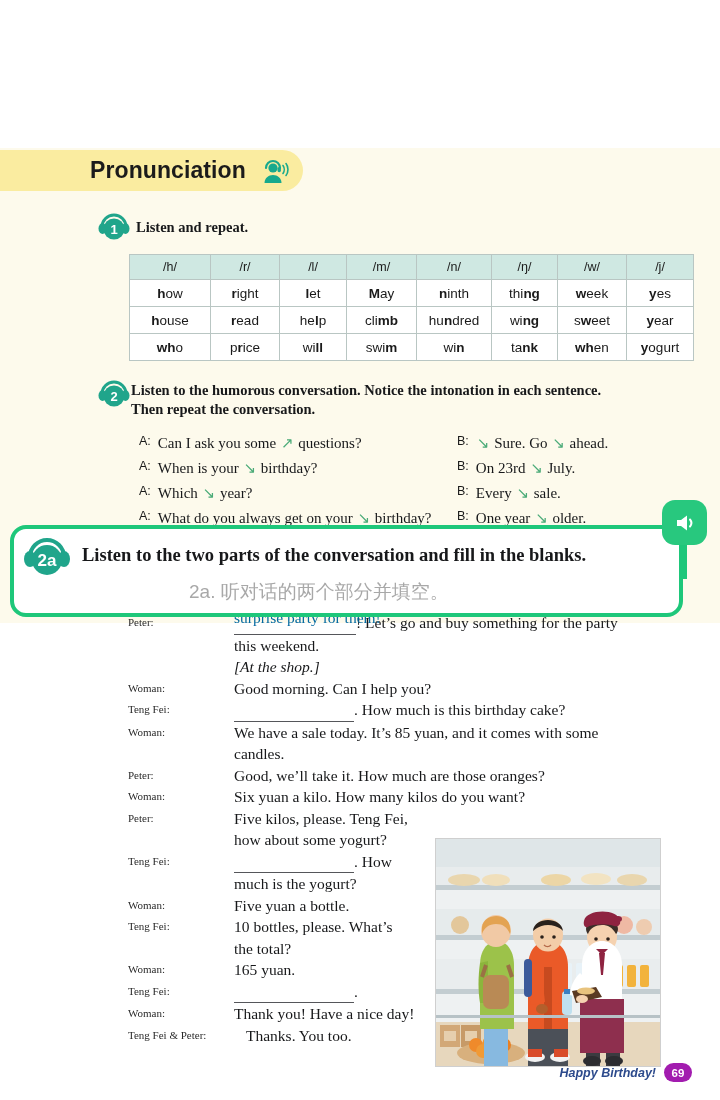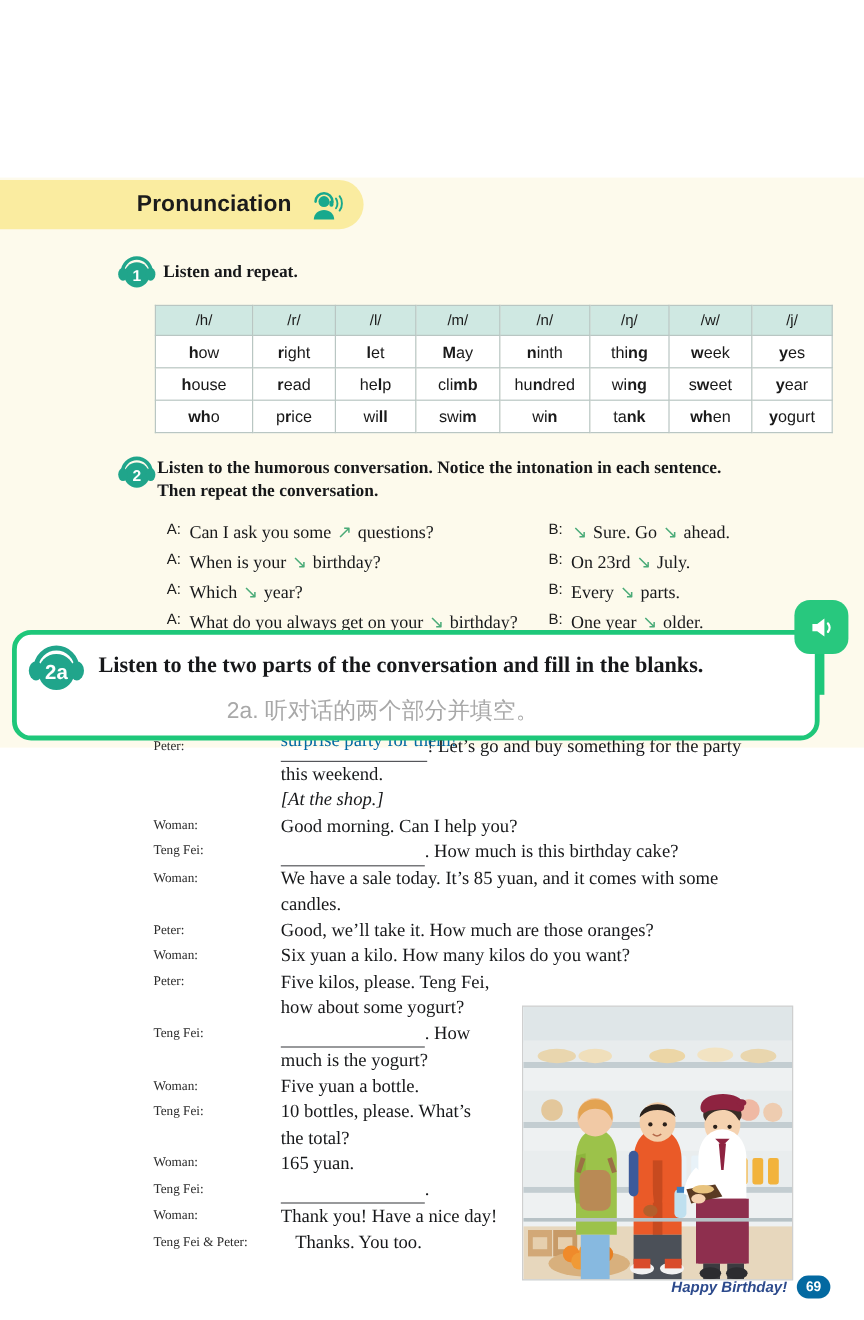--- a/index.html
+++ b/index.html
@@ -31,22 +31,22 @@
     left: 0;
     top: 150px;
     width: 303px;
     height: 41px;
     background: #faeca0;
     border-radius: 0 22px 22px 0;
     display: flex;
     align-items: center;
   }
   #pron-banner .pron-title {
-    margin-left: 114px;
-    font-size: 19px;
+    margin-left: 90px;
+    font-size: 23px;
     font-weight: bold;
     color: #1b1b1b;
     letter-spacing: .1px;
   }
   #pron-banner .headset-icon {
     margin-left: 14px;
     display: flex;
     align-items: center;
   }
 
@@ -267,21 +267,21 @@
     font-size: 12.5px;
     font-weight: bold;
     color: #2c4a8c;
     margin-right: 8px;
     font-style: italic;
   }
   #footer .f-page {
     width: 28px;
     height: 19px;
     border-radius: 10px;
-    background: #0369a1;
+    background: #a21caf;
     color: #ffffff;
     font-family: "Liberation Sans", sans-serif;
     font-size: 11.5px;
     font-weight: bold;
     display: flex;
     align-items: center;
     justify-content: center;
   }
 </style>
 </head>
@@ -396,21 +396,21 @@
         <span><span class="utt">On 23rd </span><span class="mark">↘</span><span class="utt"> July.</span></span>
       </div>
     </div>
     <div class="into-row">
       <div class="into-col-a">
         <span class="spk">A:</span>
         <span><span class="utt">Which </span><span class="mark">↘</span><span class="utt"> year?</span></span>
       </div>
       <div class="into-col-b">
         <span class="spk">B:</span>
-        <span><span class="utt">Every </span><span class="mark">↘</span><span class="utt"> parts.</span></span>
+        <span><span class="utt">Every </span><span class="mark">↘</span><span class="utt"> sale.</span></span>
       </div>
     </div>
     <div class="into-row">
       <div class="into-col-a">
         <span class="spk">A:</span>
         <span><span class="utt">What do you always get on your </span><span class="mark">↘</span><span class="utt"> birthday?</span></span>
       </div>
       <div class="into-col-b">
         <span class="spk">B:</span>
         <span><span class="utt">One year </span><span class="mark">↘</span><span class="utt"> older.</span></span>

